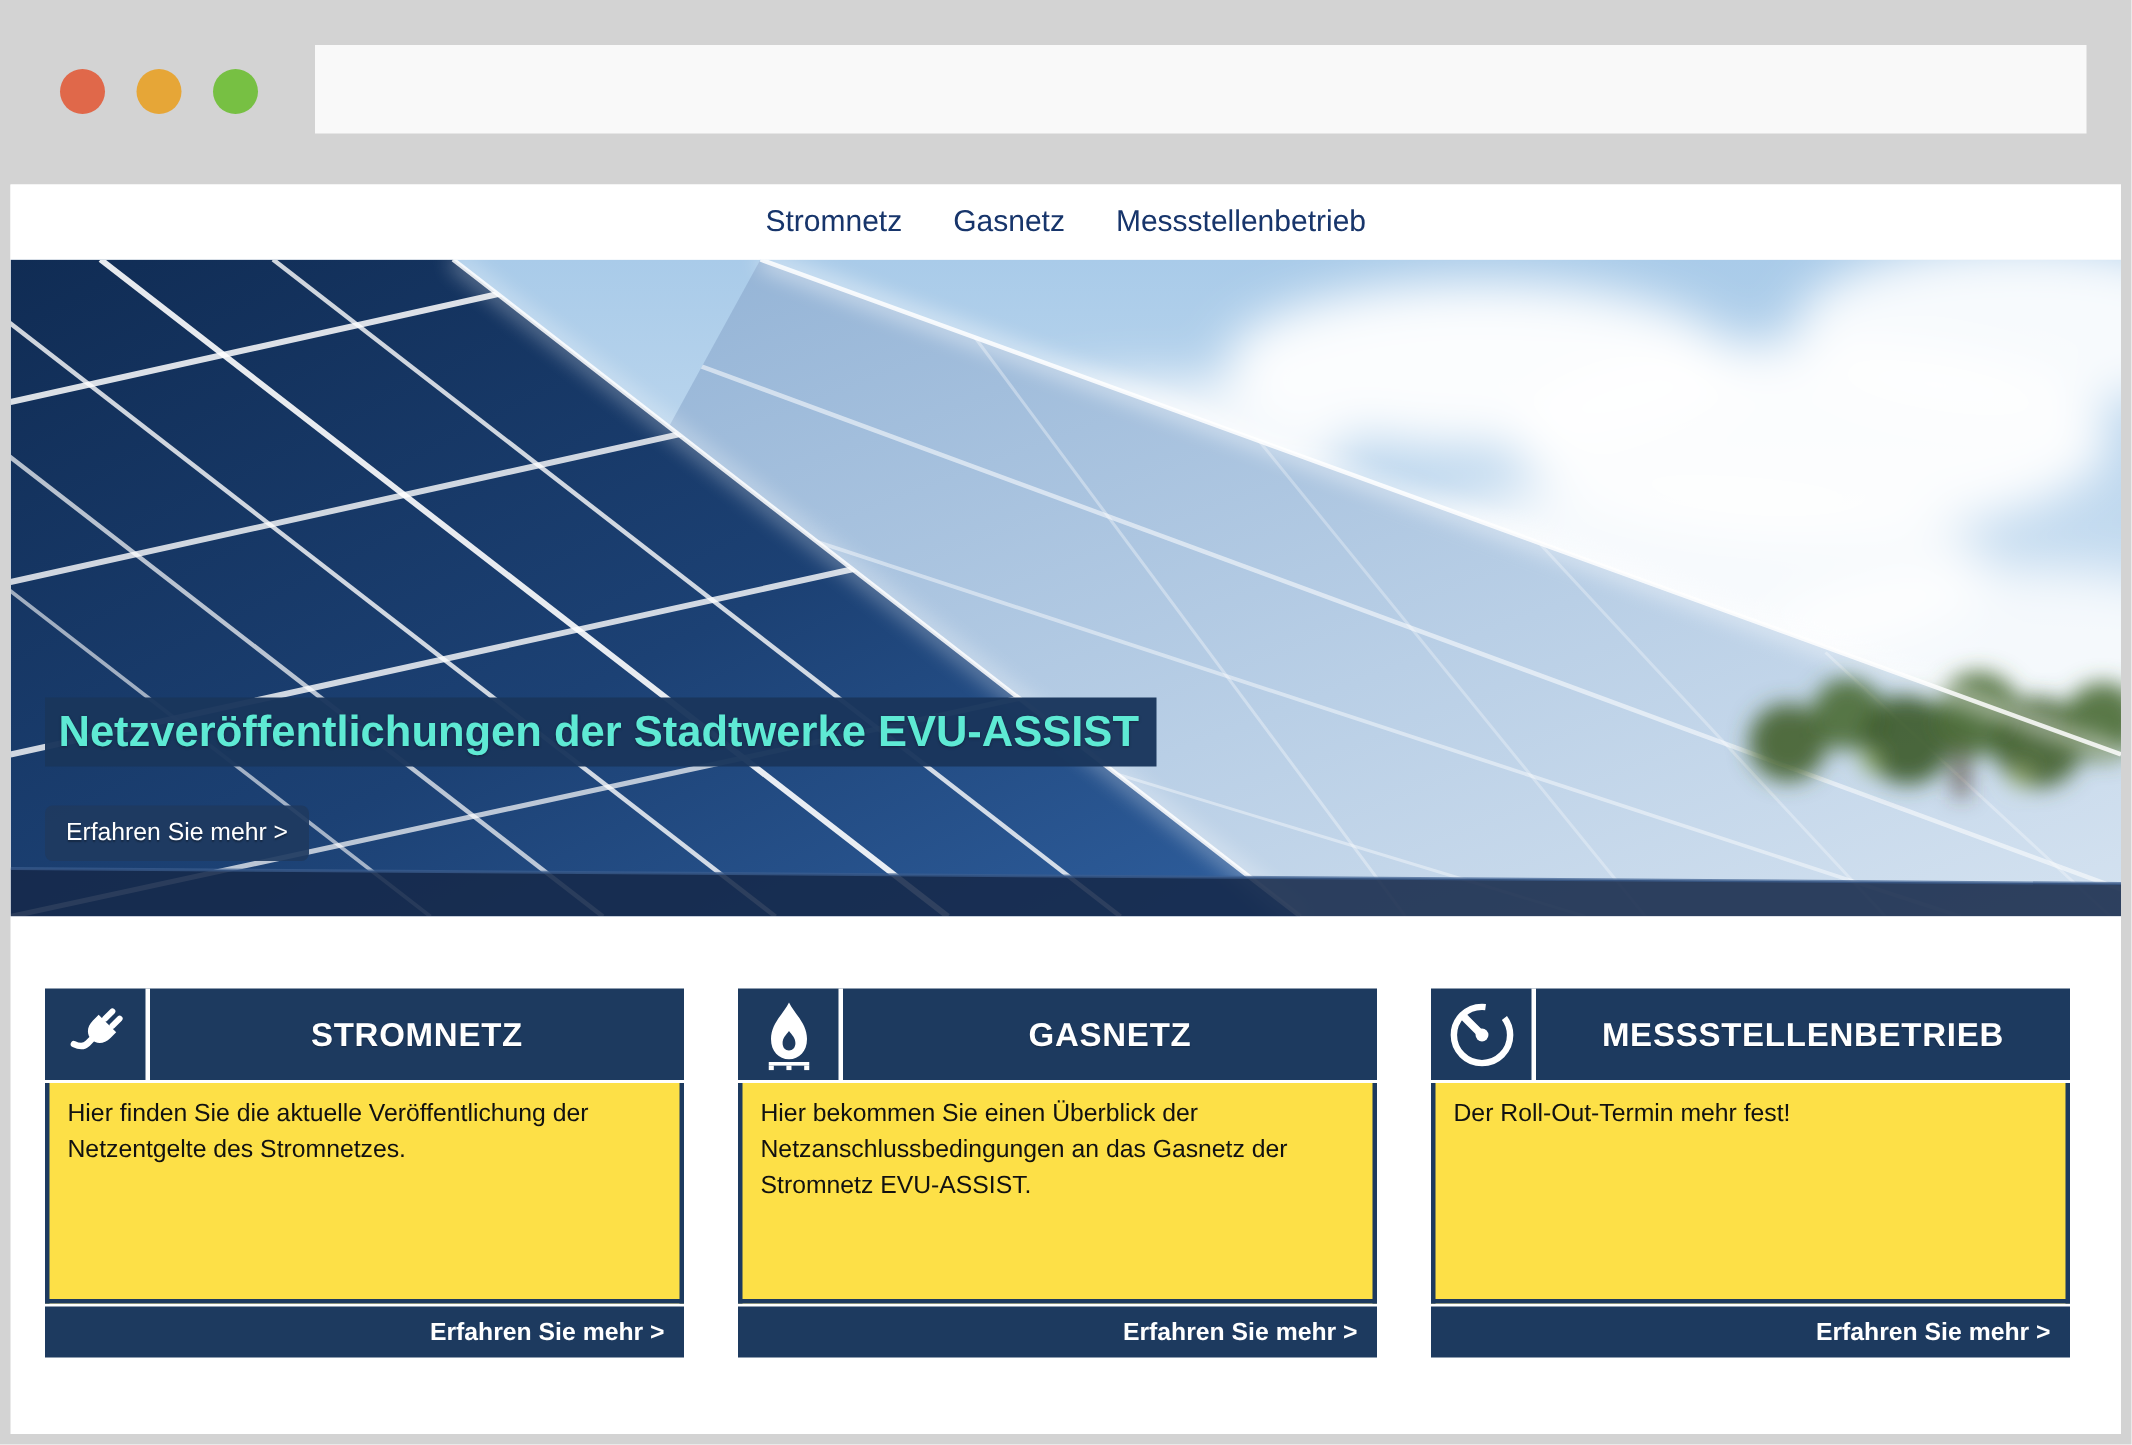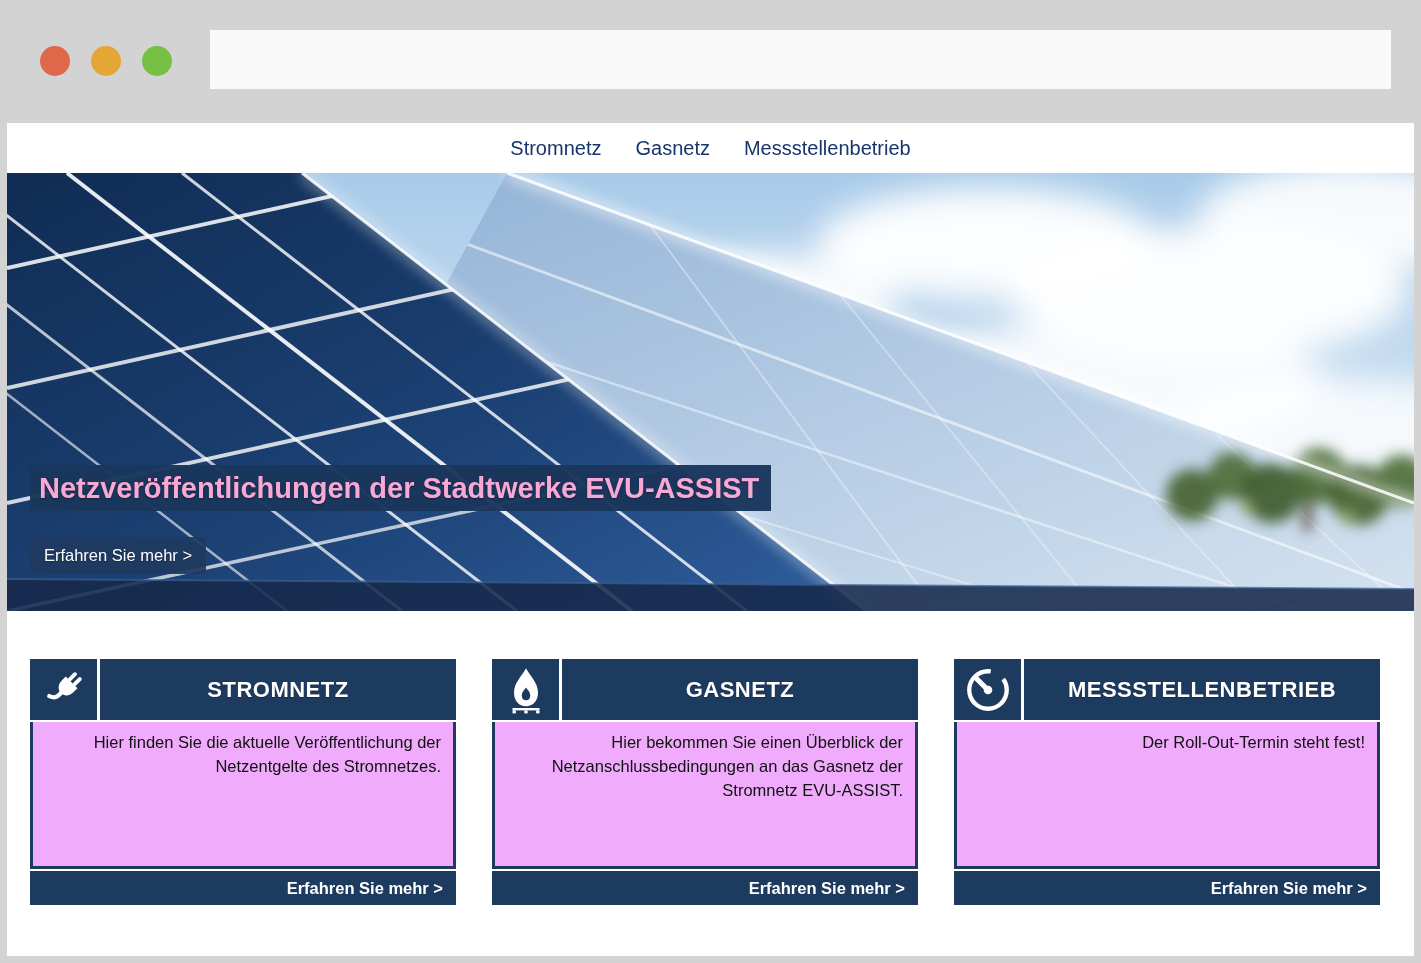--- a/index.html
+++ b/index.html
@@ -33,39 +33,39 @@
   .page{position:absolute;left:7px;top:123px;width:1407px;height:833px;background:#fff;}
   
   .navbar{height:50px;background:#fff;display:flex;align-items:center;justify-content:center;gap:34px;}
   .nav-link{color:var(--nav-link);font-size:20px;cursor:pointer;text-decoration:none;}
   
   .hero{position:relative;width:1407px;height:438px;overflow:hidden;}
   .hero svg{display:block;width:100%;height:100%;}
   .hero-banner{
     position:absolute;left:23px;top:292px;height:46px;line-height:46px;
     display:inline-block;padding:0 12px 0 9px;
-    background:rgba(26,54,92,0.97);color:#f9a8d4;font-size:29px;font-weight:bold;
+    background:rgba(26,54,92,0.97);color:#5eead4;font-size:29px;font-weight:bold;
     white-space:nowrap;text-shadow:0 1px 2px rgba(0,0,0,.35);
   }
   .hero-cta{
     position:absolute;left:23px;top:364px;width:176px;height:37px;
     background:rgba(30,58,96,.92);border:none;border-radius:5px;
     color:#fff;font-size:16.5px;cursor:pointer;
     font-family:"Liberation Sans", sans-serif;
     text-shadow:0 1px 1px rgba(0,0,0,.3);
   }
   
   .cards-row{position:absolute;left:23px;top:536px;display:flex;gap:36px;}
   .card{width:426px;}
   .card-header{height:61px;background:var(--navy);display:flex;margin-bottom:2px;}
   .card-icon-cell{width:70px;flex:0 0 70px;display:flex;align-items:center;justify-content:center;border-right:3px solid #fff;}
   .card-title-cell{flex:1;display:flex;align-items:center;justify-content:center;color:#fff;font-size:22px;font-weight:bold;letter-spacing:.5px;text-shadow:0 1px 1px rgba(0,0,0,.3);}
   .card-body{
-    height:147px;background:#f0abfc;border:3px solid var(--navy);border-top:none;
-    padding:9px 12px;font-size:16.5px;line-height:1.45;color:#111;text-align:right;
+    height:147px;background:#fde047;border:3px solid var(--navy);border-top:none;
+    padding:9px 12px;font-size:16.5px;line-height:1.45;color:#111;
   }
   .card-footer{
     margin-top:2px;height:34px;background:var(--navy);color:#fff;
     display:flex;align-items:center;justify-content:flex-end;
     padding-right:13px;font-size:16.5px;font-weight:bold;cursor:pointer;
   }
 </style>
 </head>
 <body>
 
@@ -218,18 +218,18 @@
       <div class="card-header">
         <div class="card-icon-cell">
           <svg width="50" height="50" viewBox="0 0 64 64" aria-hidden="true">
             <circle cx="32" cy="32" r="24" fill="none" stroke="#ffffff" stroke-width="5.5" stroke-dasharray="116 19"></circle>
             <line x1="32" y1="32" x2="17.5" y2="17.5" stroke="#ffffff" stroke-width="6.5" stroke-linecap="round"></line>
             <circle cx="32" cy="32" r="5.5" fill="#ffffff"></circle>
           </svg>
         </div>
         <div class="card-title-cell">MESSSTELLENBETRIEB</div>
       </div>
-      <div class="card-body">Der Roll-Out-Termin steht fest!</div>
+      <div class="card-body">Der Roll-Out-Termin mehr fest!</div>
       <div class="card-footer">Erfahren Sie mehr &gt;</div>
     </div>
 
   </div>
 </div>
 
 </body></html>

